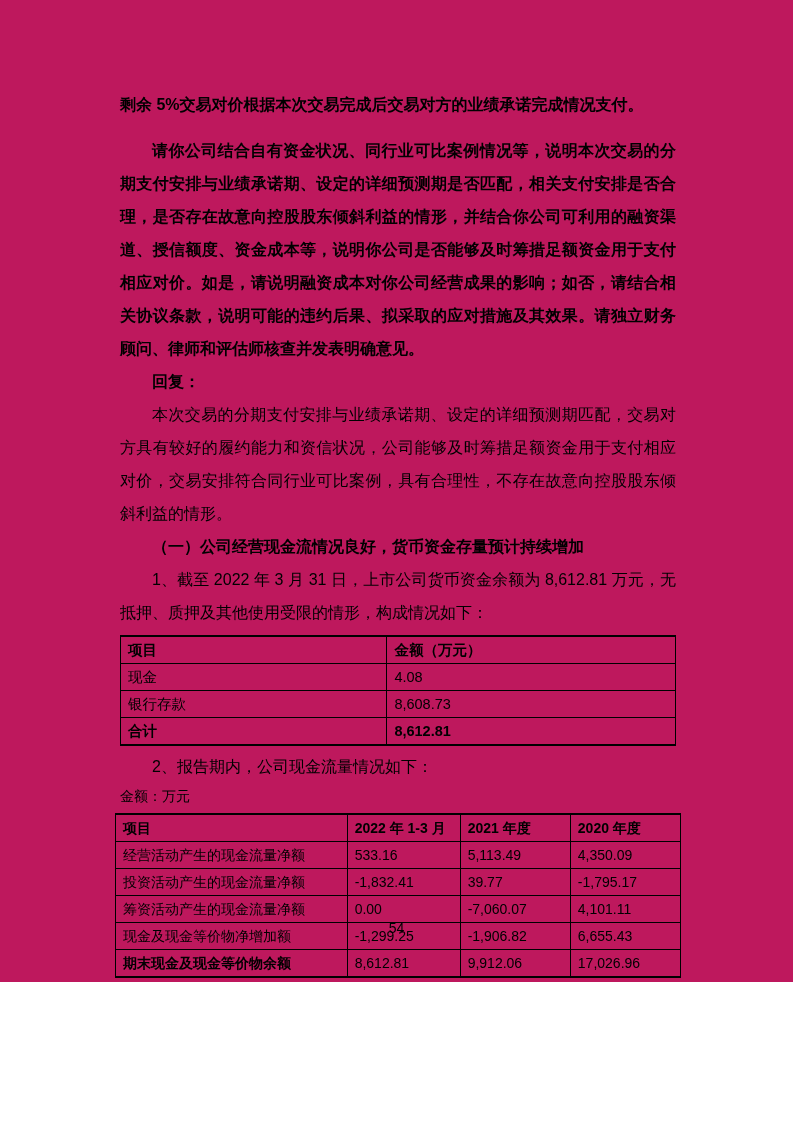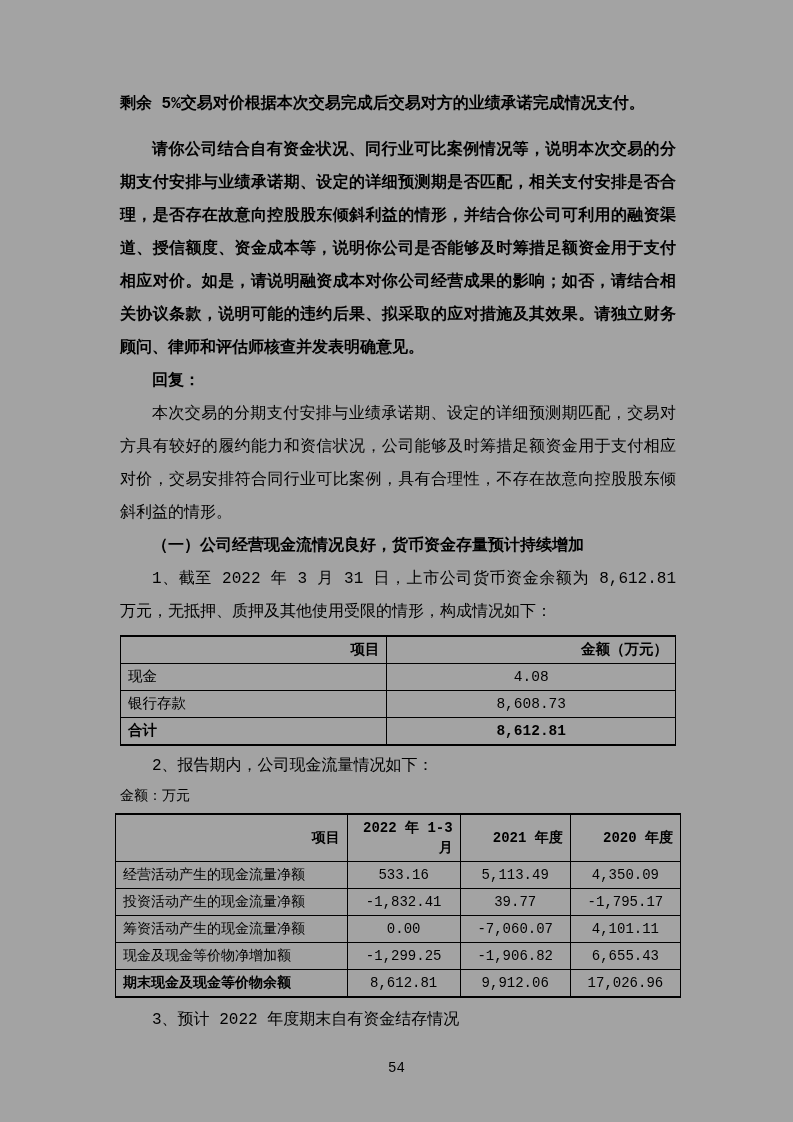--- a/index.html
+++ b/index.html
@@ -1,24 +1,24 @@
 <!DOCTYPE html>
 <html><head>
 <meta charset="utf-8">
 <style>
   * { margin: 0; padding: 0; box-sizing: border-box; }
   html, body { background: #ffffff; }
   .page {
     width: 793px;
-    height: 1122px;
+    height: 982px;
     margin: 0 auto;
-    background: #a3a3a3;
+    background: #be185d;
     position: relative;
     color: #000000;
-    font-family: Liberation Mono, monospace;
+    font-family: Liberation Sans, sans-serif;
     overflow: hidden;
   }
   .content {
     padding: 88px 117px 0 120px;
   }
   p.body-text {
     font-size: 16px;
     line-height: 33px;
     text-align: justify;
     text-justify: inter-ideograph;
@@ -32,23 +32,23 @@
     width: 100%;
     font-size: 14.5px;
     border-top: 2px solid #000;
     border-bottom: 2px solid #000;
   }
   th, td {
     border: 1px solid #000;
     padding: 3px 7px;
     line-height: 20px;
   }
-  th { font-weight: bold; text-align: right; }
+  th { font-weight: bold; text-align: left; }
   td.label { text-align: left; }
-  td.num { text-align: center; }
+  td.num { text-align: left; }
   td.center { text-align: left; }
 
   table.t1 { margin: 6px 0 4px; }
   table.t1 .c1 { width: 48%; }
   table.t1 .c2 { width: 52%; }
 
   .unit-line {
     font-size: 14px;
     line-height: 26px;
     text-align: left;

